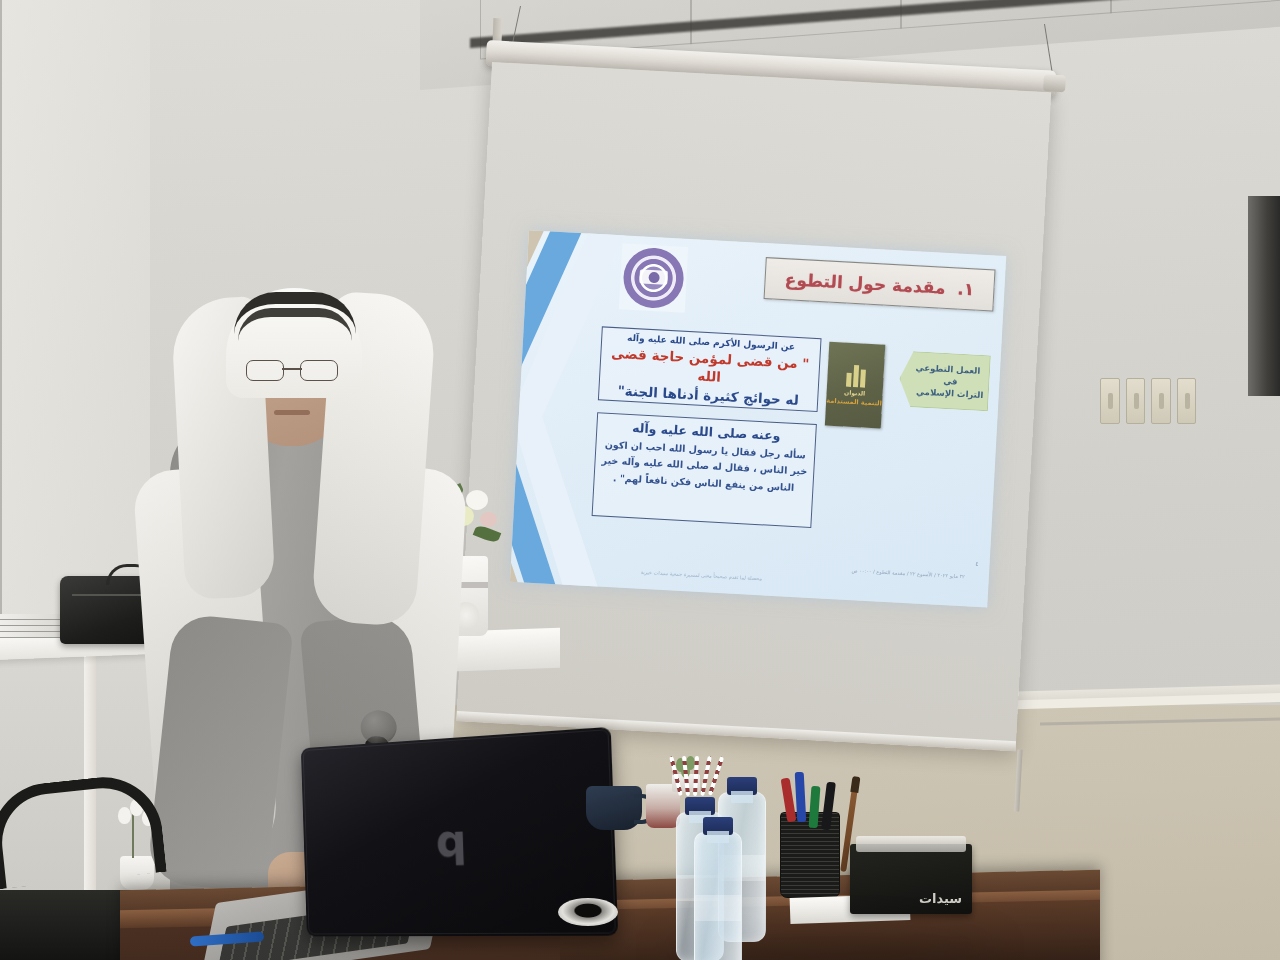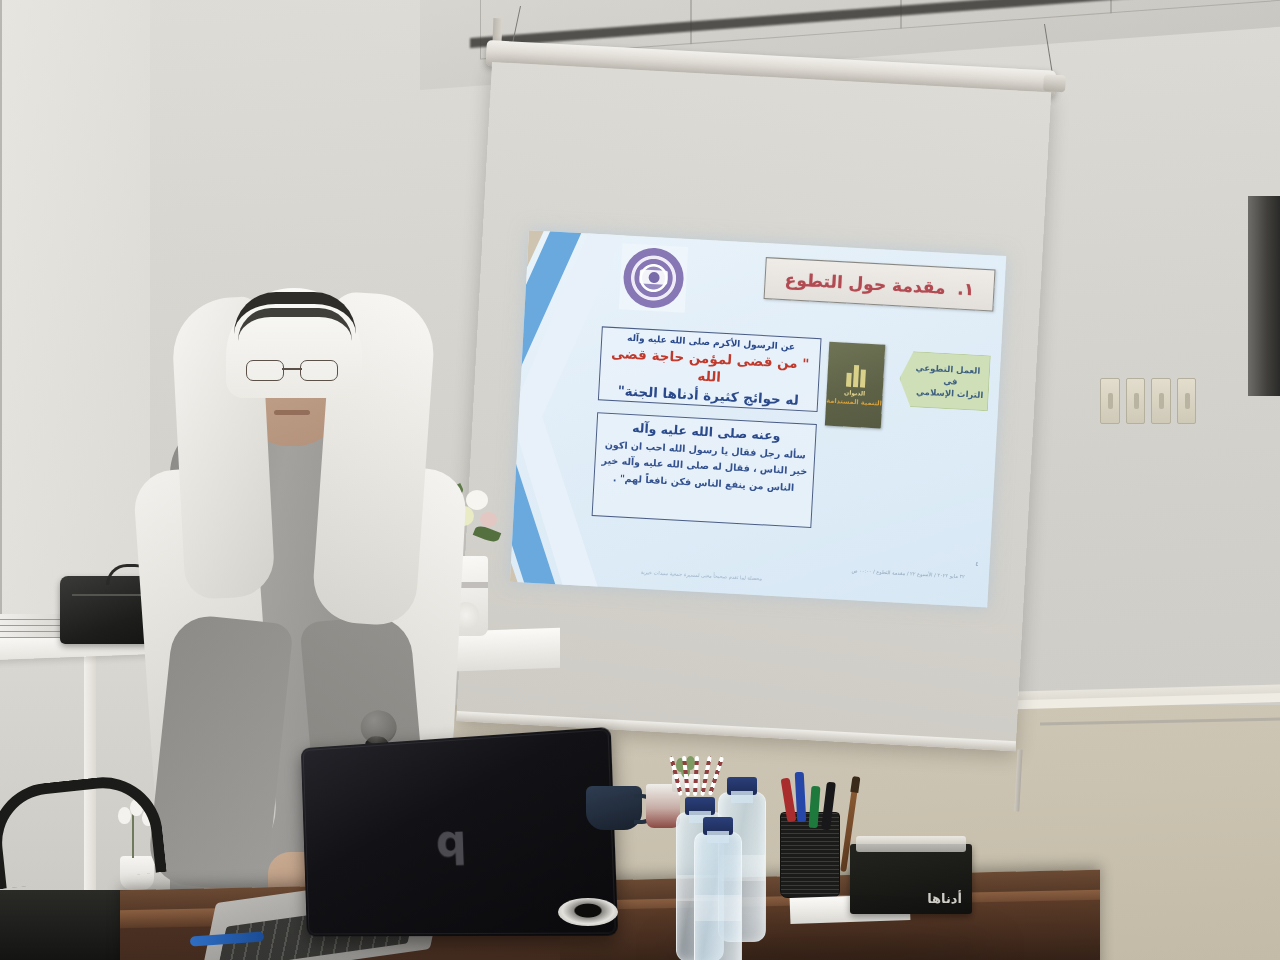--- a/index.html
+++ b/index.html
@@ -514,17 +514,17 @@
   <div class="penholder"></div>
   <div class="pen" style="left:784px;top:778px;height:44px;background:#a92d2d;transform:rotate(-9deg);"></div>
   <div class="pen" style="left:796px;top:772px;height:50px;background:#2747a8;transform:rotate(-3deg);"></div>
   <div class="pen" style="left:810px;top:786px;height:42px;background:#1e7a3c;transform:rotate(4deg);"></div>
   <div class="pen" style="left:824px;top:782px;height:48px;background:#18181a;transform:rotate(7deg);"></div>
   <div class="brush"></div>
 
   <div class="napkin"></div>
   <div class="tissue">
     <div class="tissue-top"></div>
-    <div class="tissue-lbl">أدناها</div>
+    <div class="tissue-lbl">سيدات</div>
   </div>
 
   <div class="shadow-soft" style="left:660px;top:930px;width:340px;height:40px;"></div>
 </div>
 
 </body></html>

